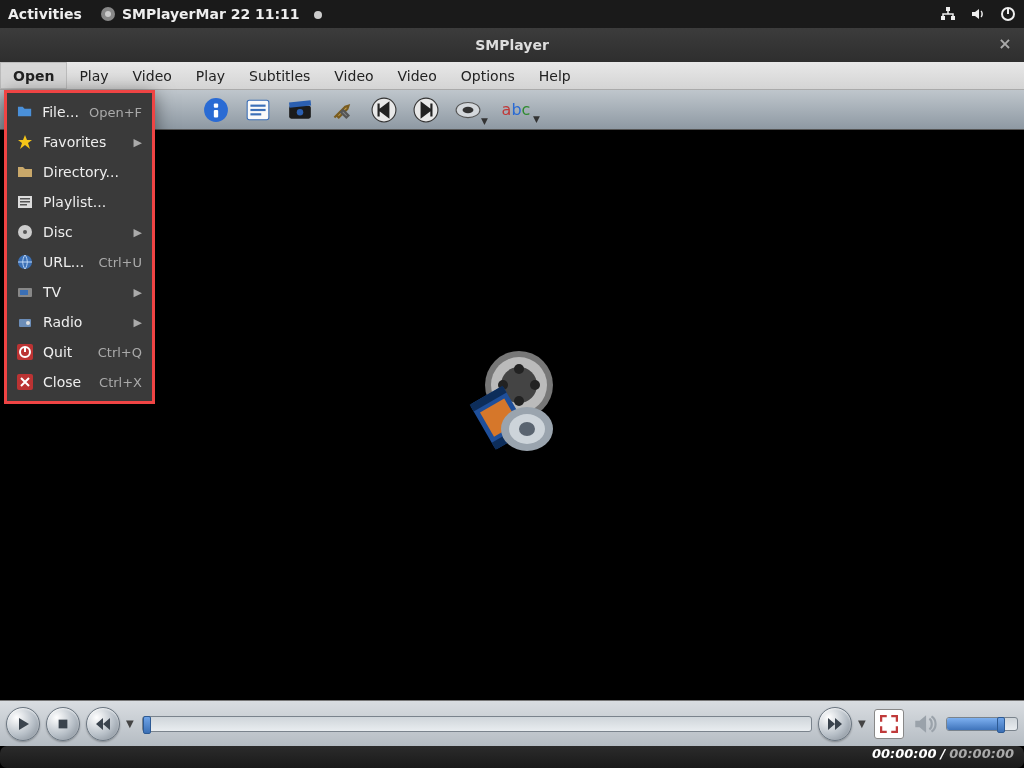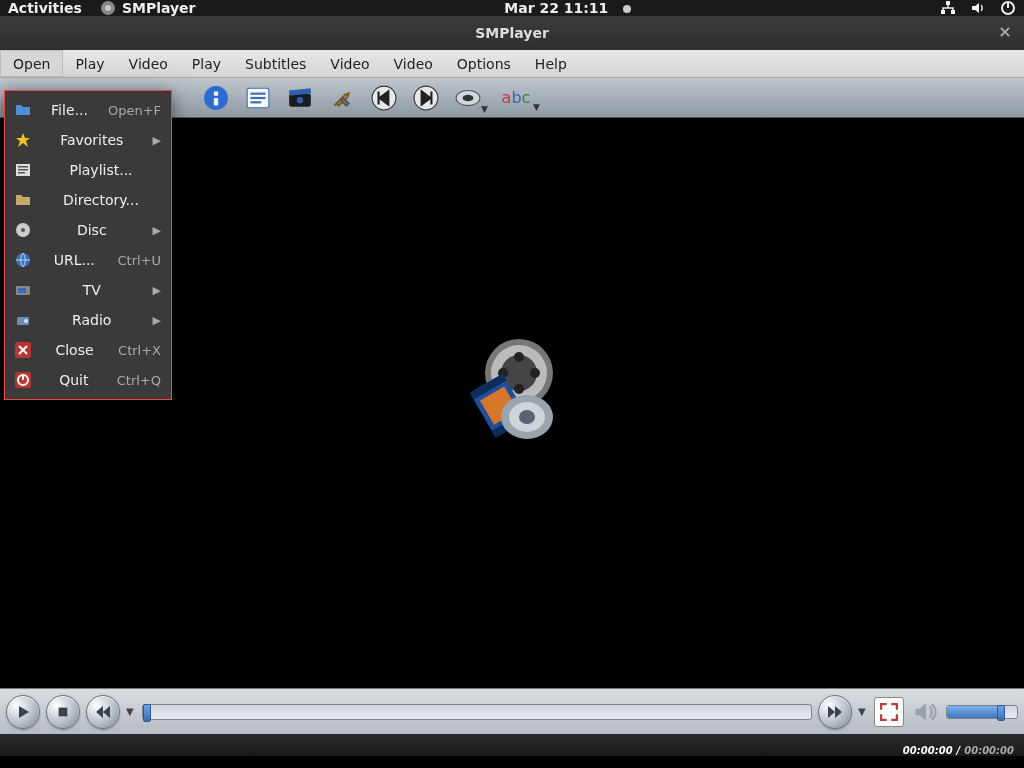--- a/index.html
+++ b/index.html
@@ -7,31 +7,31 @@
     width: 1024px; height: 768px;
     font-family: "DejaVu Sans", "Cantarell", sans-serif;
     background: #000;
     overflow: hidden;
     position: relative;
     font-size: 14px;
   }
 
   
   .topbar {
-    height: 16px;
+    height: 28px;
     background: #1a1a1a;
     color: #eee;
     display: flex;
     align-items: center;
     padding: 0 8px;
     font-size: 14px;
     font-weight: 600;
   }
   .topbar .left { display: flex; align-items: center; gap: 18px; }
-  .topbar .center { flex: 1; text-align: center; }
+  .topbar .center { flex: 1; text-align: left; }
   .topbar .right { display: flex; align-items: center; gap: 14px; }
   .topbar .app { display: flex; align-items: center; gap: 6px; }
   .topbar .tray-icon { width: 16px; height: 16px; display: inline-block; }
   .dot { width:8px; height:8px; border-radius:50%; background:#ccc; display:inline-block; margin-left:10px; vertical-align:middle;}
 
   
   .titlebar {
     height: 34px;
     background: linear-gradient(#3c3c3c,#2e2e2e);
     color: #ddd;
@@ -59,20 +59,21 @@
   }
   .menubar .menu {
     padding: 0 12px;
     display: flex; align-items:center;
     cursor: pointer;
     color:#222;
   }
   .menubar .menu.active {
     background: #d7d7d7;
     border: 1px solid #bcbcbc;
+    font-weight: bold;
   }
 
   
   .toolbar {
     height: 40px;
     background: linear-gradient(#bfc6cc,#8e99a3);
     display: flex;
     align-items: center;
     padding: 0 6px;
     gap: 14px;
@@ -147,40 +148,39 @@
     background: linear-gradient(#6fa4e8,#3a6fb5);
     border:1px solid #2d5a94;
     border-radius:2px;
   }
 
   
   .status {
     height: 22px;
     background: linear-gradient(#2b2b2b,#1a1a1a);
     color:#ddd;
-    display:flex; align-items:flex-end; justify-content:flex-end;
+    display:flex; align-items:flex-start; justify-content:flex-end;
     padding:0 10px;
-    font-size:10px; font-style:italic; font-weight:600;
+    font-size:13px; font-style:italic; font-weight:600;border-radius:7px;
   }
   .status .cur { color:#fff; font-style:italic; }
   .status .sep { margin:0 4px; color:#fff;}
   .status .tot { color:#aaa; }
 
   
   .dropdown {
     position:absolute;
     left:4px; top:90px;
-    width:168px;
+    width:151px;
     background:#3a3a3a;
     color:#eee;
-    border:1px solid #ef4444;
+    border:3px solid #ef4444;
     box-shadow:0 4px 18px rgba(0,0,0,.5);
     padding:4px 0;
     z-index:50;
-    text-align:center;
   }
   .dd-item {
     display:flex; align-items:center;
     height:30px;
     padding:0 10px;
     gap:10px;
     cursor:pointer;
     font-size:14px;
   }
   .dd-item .lbl { flex:1; }
@@ -397,39 +397,39 @@
         <svg viewBox="0 0 16 16">
           <path d="M8 1l2 5h5l-4 3 2 6-5-4-5 4 2-6-4-3h5z" fill="#f5c518"></path>
         </svg>
       </span>
     <span class="lbl">Favorites</span>
     <span class="sub">▶</span>
   </div>
   <div class="dd-item">
     <span class="dd-icon">
         <svg viewBox="0 0 16 16">
+          <path d="M1 3h5l2 2h7v8H1z" fill="#c9a86a"></path>
+        </svg>
+      </span>
+    <span class="lbl">Directory...</span>
+  </div>
+  <div class="dd-item">
+    <span class="dd-icon">
+        <svg viewBox="0 0 16 16">
           <rect x="1" y="2" width="14" height="12" fill="#ddd"></rect>
           <rect x="3" y="4" width="10" height="1.5" fill="#555"></rect>
           <rect x="3" y="7" width="10" height="1.5" fill="#555"></rect>
           <rect x="3" y="10" width="7" height="1.5" fill="#555"></rect>
         </svg>
       </span>
     <span class="lbl">Playlist...</span>
   </div>
   <div class="dd-item">
     <span class="dd-icon">
         <svg viewBox="0 0 16 16">
-          <path d="M1 3h5l2 2h7v8H1z" fill="#c9a86a"></path>
-        </svg>
-      </span>
-    <span class="lbl">Directory...</span>
-  </div>
-  <div class="dd-item">
-    <span class="dd-icon">
-        <svg viewBox="0 0 16 16">
           <circle cx="8" cy="8" r="7" fill="#ccc"></circle>
           <circle cx="8" cy="8" r="2" fill="#555"></circle>
         </svg>
       </span>
     <span class="lbl">Disc</span>
     <span class="sub">▶</span>
   </div>
   <div class="dd-item">
     <span class="dd-icon">
         <svg viewBox="0 0 16 16">
@@ -452,35 +452,35 @@
   </div>
   <div class="dd-item">
     <span class="dd-icon">
         <svg viewBox="0 0 16 16">
           <rect x="2" y="5" width="12" height="8" rx="1" fill="#6b8db8"></rect>
           <circle cx="11" cy="9" r="2" fill="#ddd"></circle>
         </svg>
       </span>
     <span class="lbl">Radio</span>
     <span class="sub">▶</span>
-  </div>
-  <div class="dd-item">
-    <span class="dd-icon">
-        <svg viewBox="0 0 16 16">
-          <rect width="16" height="16" rx="2" fill="#b33"></rect>
-          <path d="M4 4l8 8M12 4l-8 8" stroke="#fff" stroke-width="2"></path>
-        </svg>
-      </span>
-    <span class="lbl">Close</span>
-    <span class="accel">Ctrl+X</span>
   </div>
   <div class="dd-item">
     <span class="dd-icon">
         <svg viewBox="0 0 16 16">
           <rect width="16" height="16" rx="2" fill="#b33"></rect>
           <circle cx="8" cy="8" r="5" fill="none" stroke="#fff" stroke-width="2"></circle>
           <line x1="8" y1="3" x2="8" y2="8" stroke="#fff" stroke-width="2"></line>
         </svg>
       </span>
     <span class="lbl">Quit</span>
     <span class="accel">Ctrl+Q</span>
   </div>
+  <div class="dd-item">
+    <span class="dd-icon">
+        <svg viewBox="0 0 16 16">
+          <rect width="16" height="16" rx="2" fill="#b33"></rect>
+          <path d="M4 4l8 8M12 4l-8 8" stroke="#fff" stroke-width="2"></path>
+        </svg>
+      </span>
+    <span class="lbl">Close</span>
+    <span class="accel">Ctrl+X</span>
+  </div>
 </div>
 
 </body></html>

